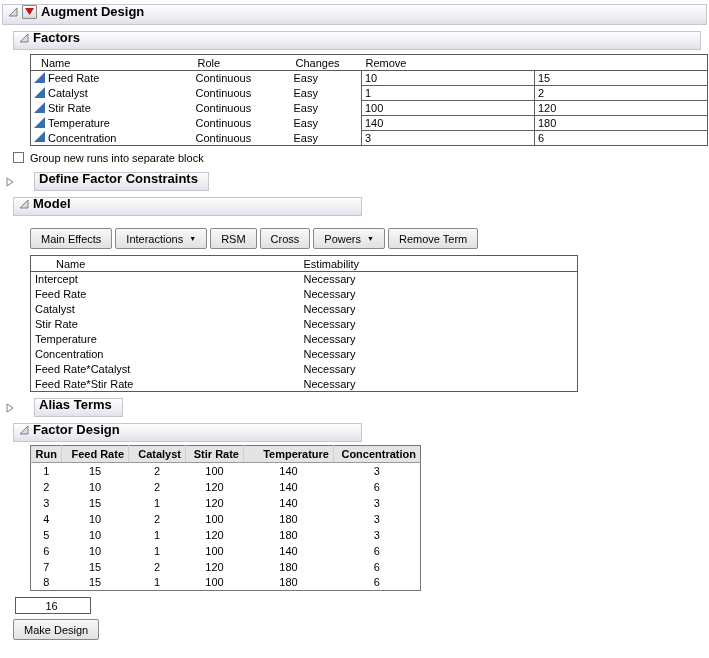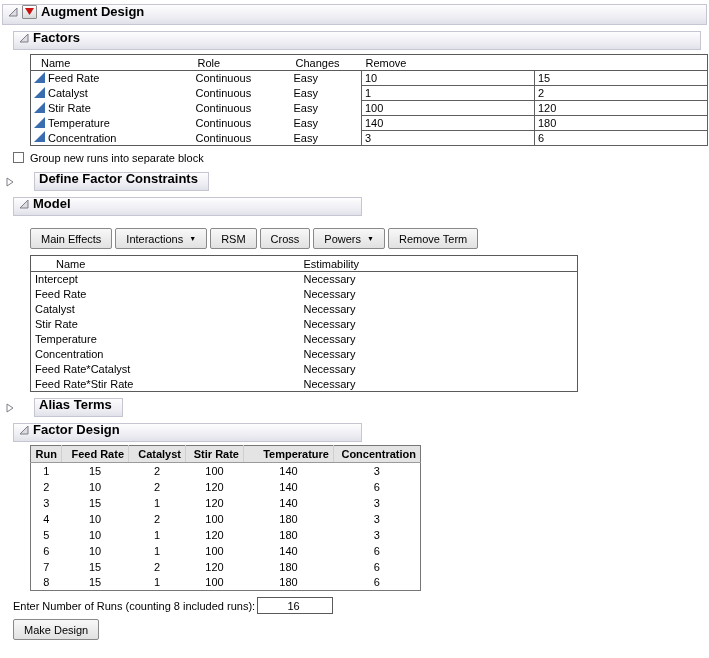--- a/index.html
+++ b/index.html
@@ -422,21 +422,20 @@
             <td>180</td>
             <td>6</td>
           </tr>
         </tbody>
     </table>
   </div>
 
   <div>
 
     <div class="runs-row">
-      <span>Enter Number of Runs (counting 8 included runs):</span>
       <input class="num-input" type="text" value="16" style="">
     </div>
 
     <div class="make-btn-row">
       <button class="jbtn">
         <span>Make Design</span>
       </button>
     </div>
   </div>
 

